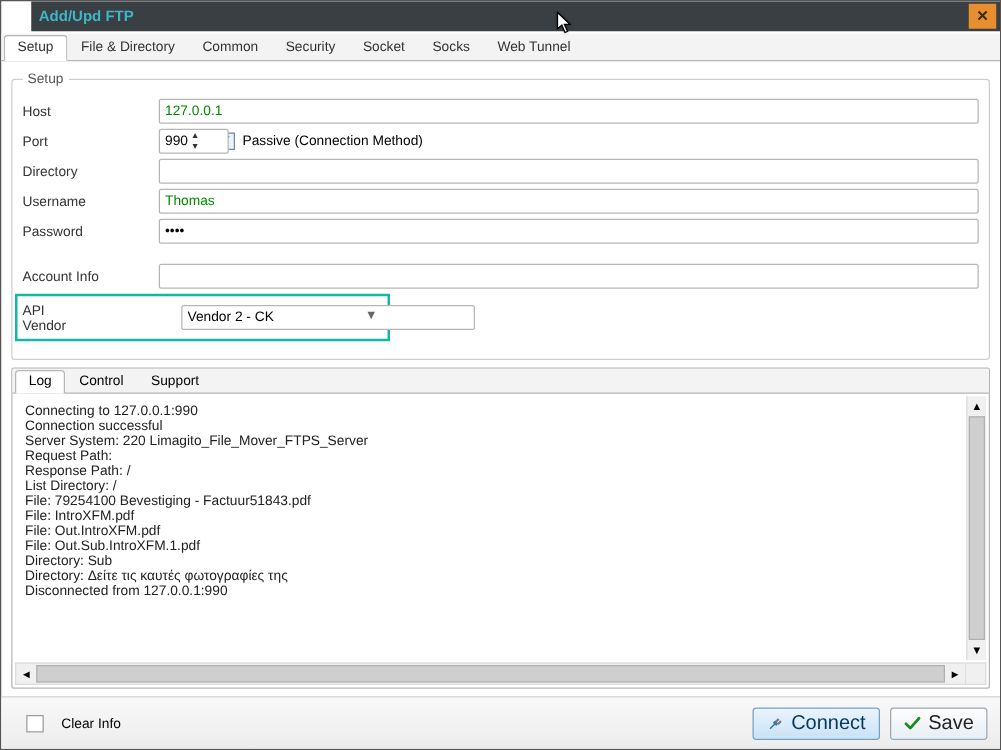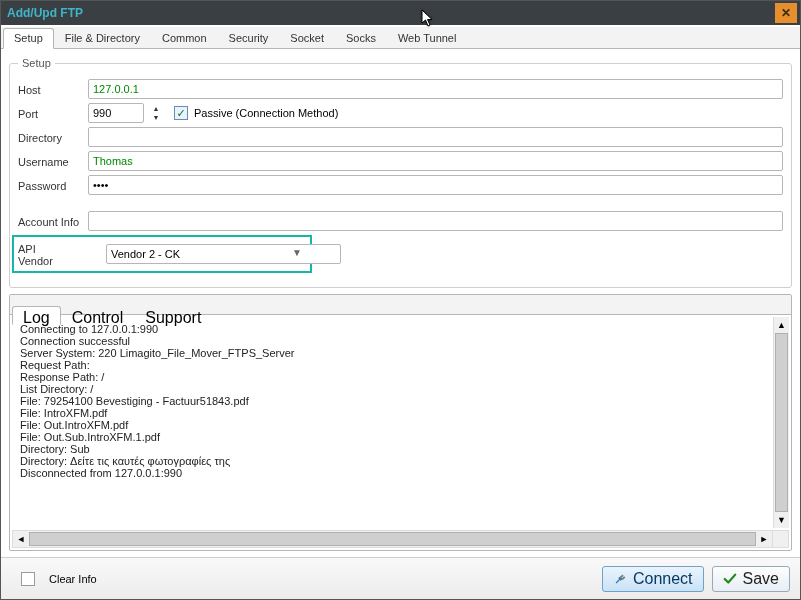--- a/index.html
+++ b/index.html
@@ -103,20 +103,21 @@
     padding-top:2px;
   }
   input.text-field, .select-field, .num-field {
     border:1px solid #b6b6b6;
     height: 20px;
     padding: 2px 4px;
     font-family: inherit;
     font-size: 11px;
     background:#fff;
     border-radius:2px;
+    margin-left:39px;
   }
   input.text-field.full { flex:1; }
   input.text-field.green { color:#008a00; }
   .num-wrap {
     position:relative;
     width: 76px;
   }
   .num-field {
     width: 56px;
     padding-right: 16px;
@@ -169,23 +170,23 @@
     height: 20px;
     background:#f3f3f3;
     border-bottom:1px solid #b6b6b6;
     padding-left:2px;
   }
   .log-tab {
     padding: 2px 10px 0 10px;
     border:1px solid transparent;
     border-bottom:none;
     cursor:pointer;
-    font-size:16px;
+    font-size:11px;
     position:relative;
-    top:11px;
+    top:1px;
     border-top-left-radius:3px;
     border-top-right-radius:3px;
   }
   .log-tab.active {
     background:#fff;
     border-color:#b6b6b6;
     border-bottom:1px solid #fff;
   }
   .log-body-wrap {
     position:relative;
@@ -257,21 +258,21 @@
   .icon { width:14px; height:14px; display:inline-block;}
   .cursor {
     position:absolute;
     left:420px; top:8px;
   }
   .cursor svg { filter: drop-shadow(0 0 1px rgba(0,0,0,0.5)); }
 </style>
 </head>
 <body>
 
-<div class="titlebar" style="position:relative;">
+<div class="titlebar" style="position:relative;margin-left:24px;">
   <span class="title">Add/Upd FTP</span>
   <span class="close-btn">✕</span>
   <span class="cursor">
     <svg width="16" height="20" viewBox="0 0 16 20">
         <path d="M1 1 L1 14 L4.5 11 L7 17 L9 16 L6.5 10.5 L11 10.5 Z" fill="#fff" stroke="#000" stroke-width="1"></path>
       </svg>
   </span>
 </div>
 
 <div class="main-tabs">

